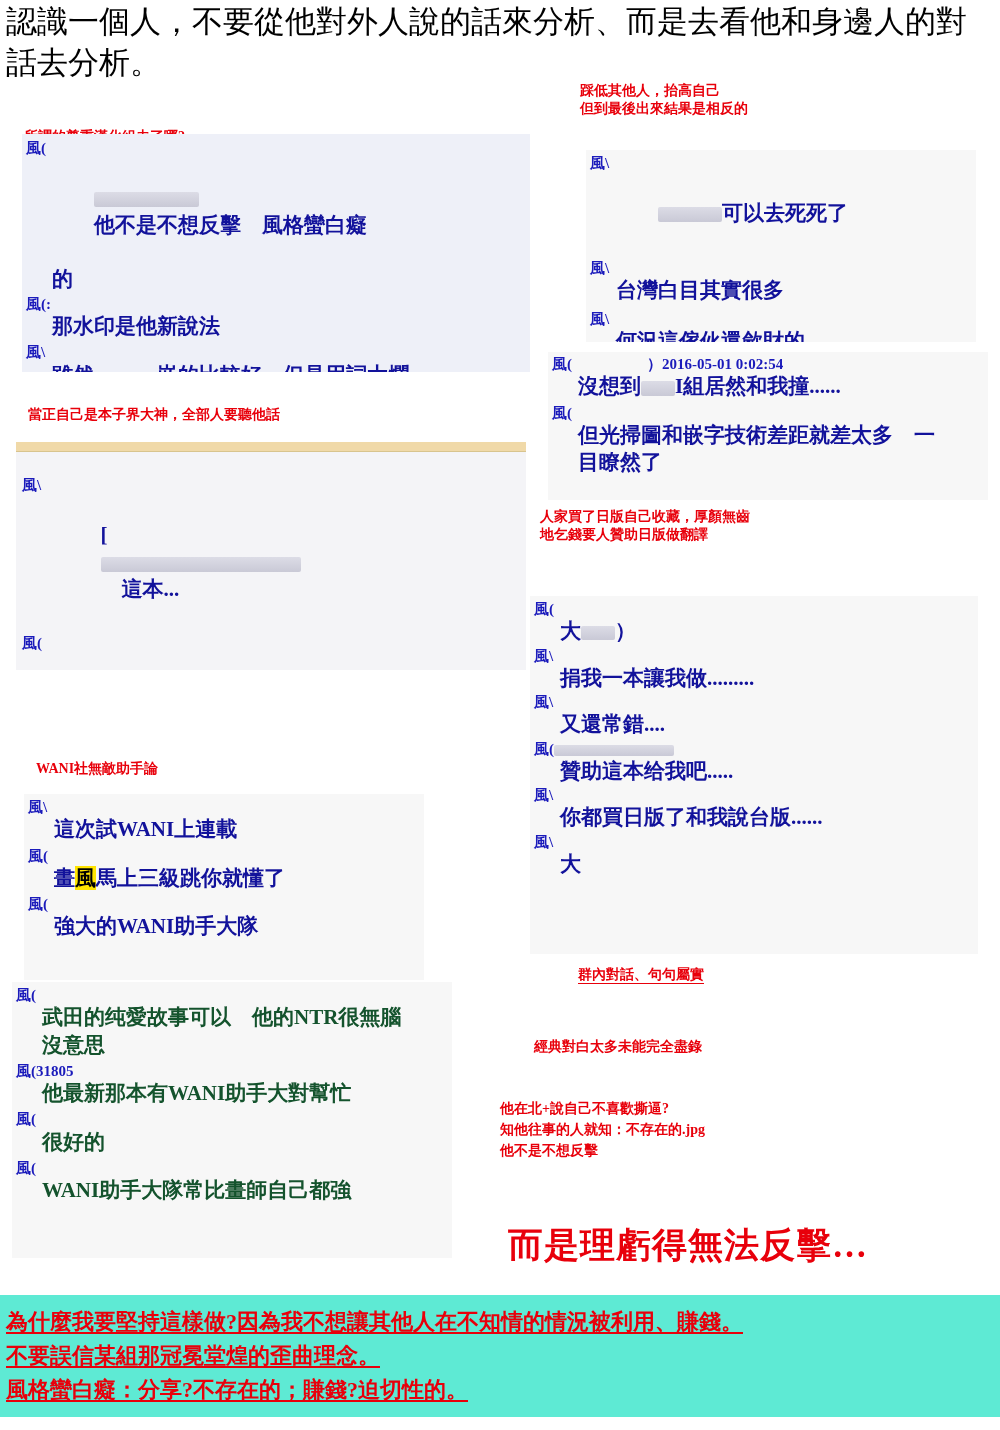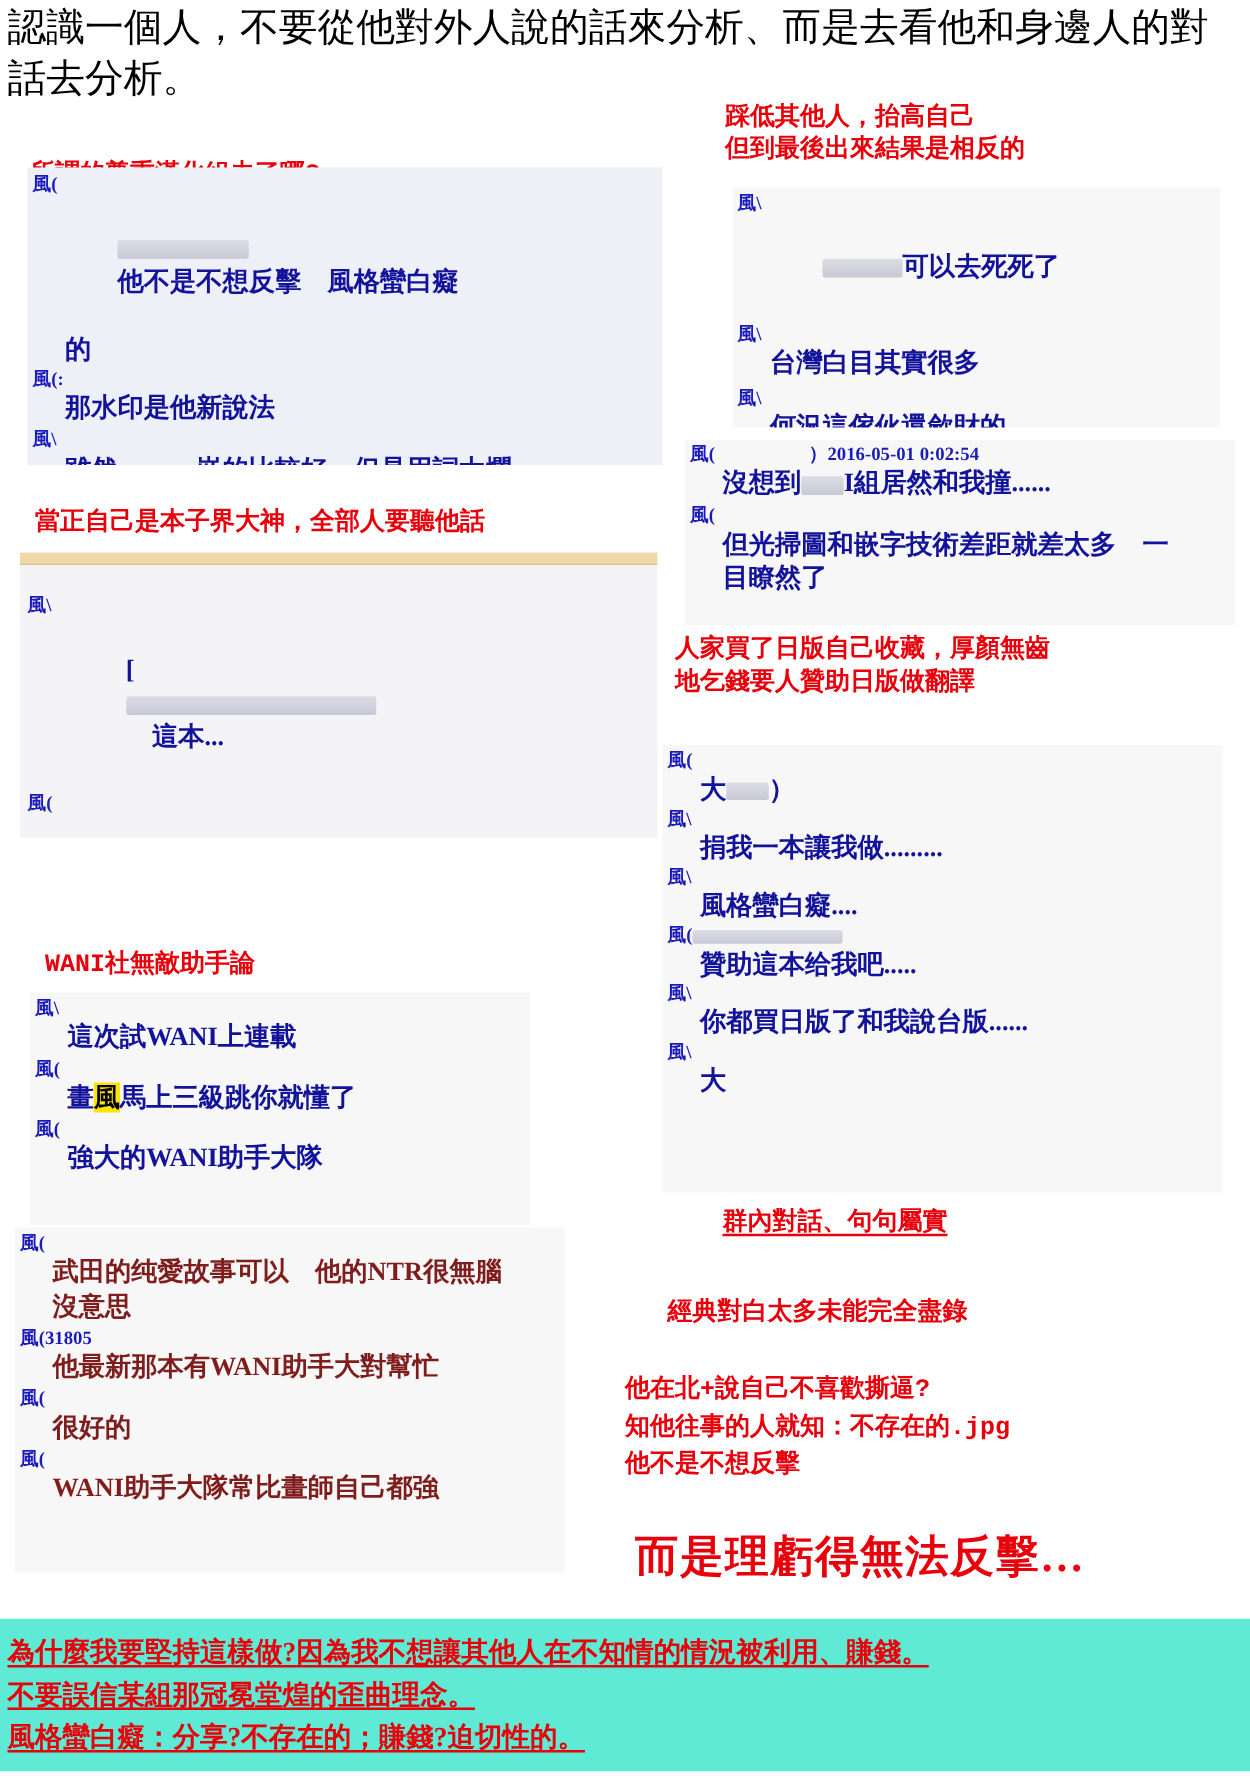--- a/index.html
+++ b/index.html
@@ -27,24 +27,23 @@
     line-height: 1.32;
     color: #000000;
     letter-spacing: 0px;
   }
 
   
   .red {
     position: absolute;
     color: #e8000b;
     font-weight: bold;
-    font-size: 20px;
+    font-size: 14px;
     line-height: 1.3;
     white-space: pre-line;
-    font-family: Liberation Mono, monospace;
   }
 
   
   .shot {
     position: absolute;
     background: #f4f4f7;
     overflow: hidden;
   }
   .shot.blue { background: #eef0f8; }
   .shot.plain { background: #f7f7f7; }
@@ -56,21 +55,21 @@
     white-space: pre;
   }
   .msg {
     padding-left: 26px;
     color: #12129b;
     font-weight: bold;
     font-size: 21px;
     line-height: 1.3;
     white-space: pre-wrap;
   }
-  .msg.blk { color: #7f1d1d; }
+  .msg.blk { color: #14532d; }
   .hl { background: #ffe400; color: #000000; }
   .smear {
     display: inline-block;
     background: linear-gradient(180deg,#dcdce6,#c9c9d6);
     border-radius: 2px;
     color: transparent;
     vertical-align: middle;
   }
   .topbar {
     height: 10px;
@@ -232,21 +231,21 @@
     <div>
       <div class="nick">風(</div>
       <div class="msg">大<span class="smear" style="width:34px;height:14px;"></span>）</div>
     </div>
     <div style="margin-top:2px;">
       <div class="nick">風\</div>
       <div class="msg">捐我一本讓我做.........</div>
     </div>
     <div style="margin-top:2px;">
       <div class="nick">風\</div>
-      <div class="msg">風格蠻白癡....</div>
+      <div class="msg">又還常錯....</div>
     </div>
     <div style="margin-top:2px;">
       <div class="nick">風(<span class="smear" style="width:120px;height:11px;"></span></div>
       <div class="msg">贊助這本给我吧.....</div>
     </div>
     <div style="margin-top:2px;">
       <div class="nick">風\</div>
       <div class="msg">你都買日版了和我說台版......</div>
     </div>
     <div style="margin-top:2px;">

